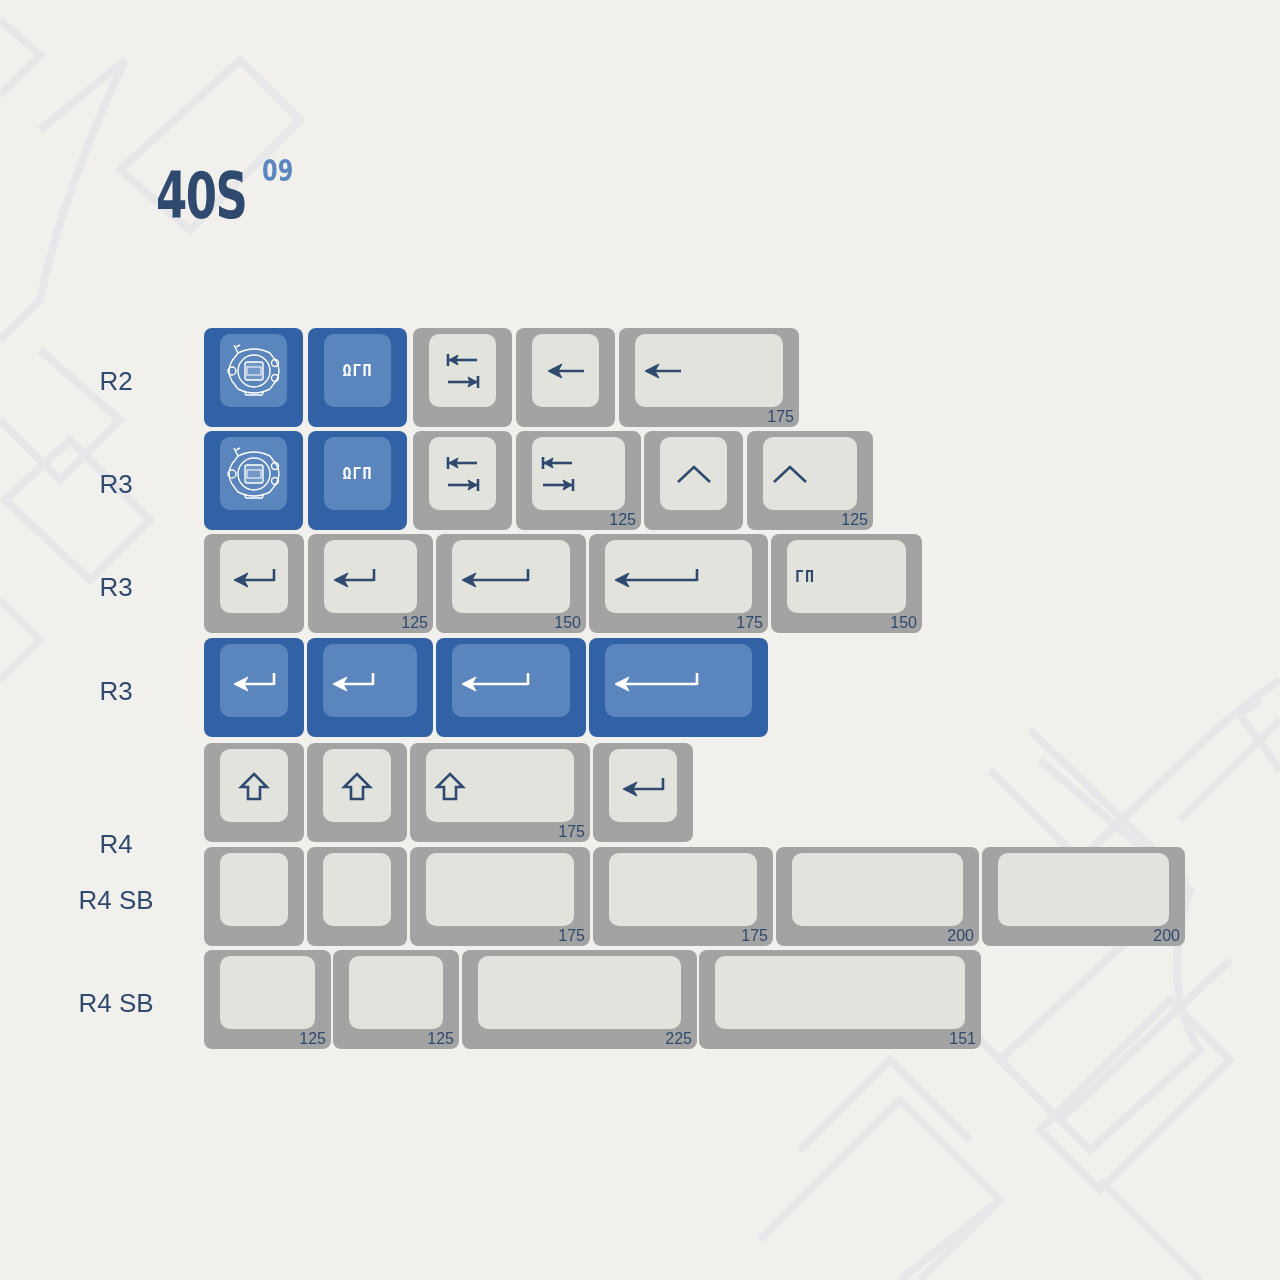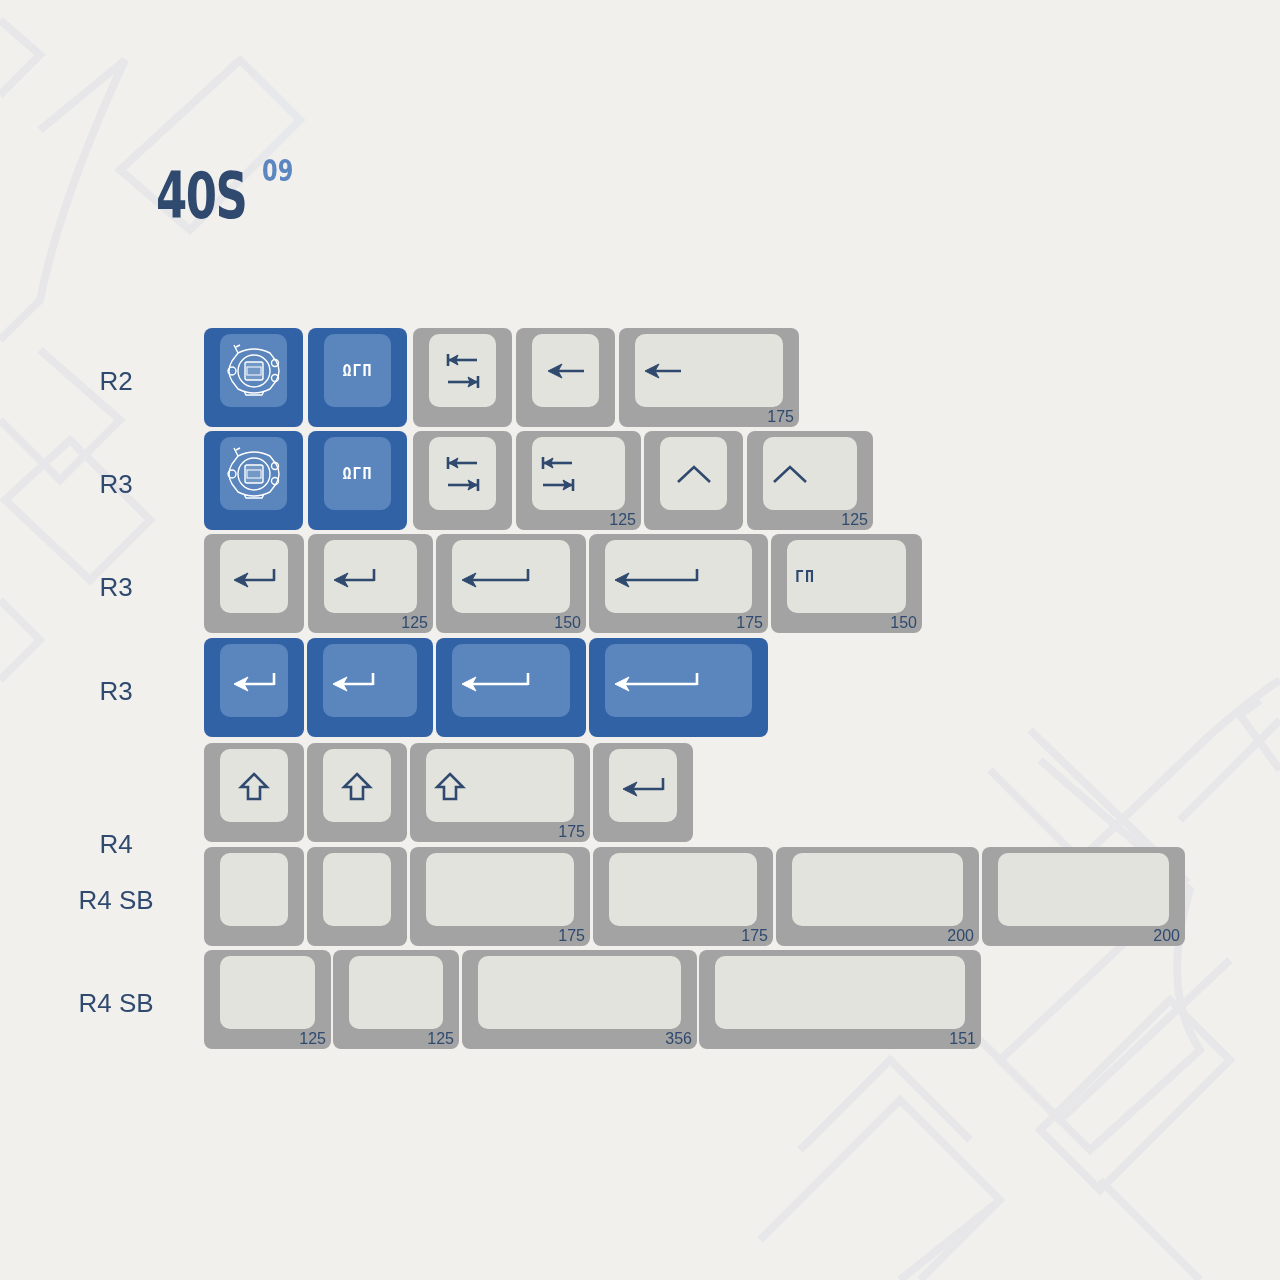--- a/index.html
+++ b/index.html
@@ -444,21 +444,21 @@
     <div class="key gray" style="left: 286px; top: 950px; width: 126px; height: 99px;">
       <div class="top">
         <div class="legend"></div>
       </div>
       <span class="size">125</span>
     </div>
     <div class="key gray" style="left: 415px; top: 950px; width: 235px; height: 99px;">
       <div class="top">
         <div class="legend"></div>
       </div>
-      <span class="size">356</span>
+      <span class="size">225</span>
     </div>
     <div class="key gray" style="left: 652px; top: 950px; width: 282px; height: 99px;">
       <div class="top">
         <div class="legend"></div>
       </div>
       <span class="size">151</span>
     </div>
   </div>
 
 </body></html>

